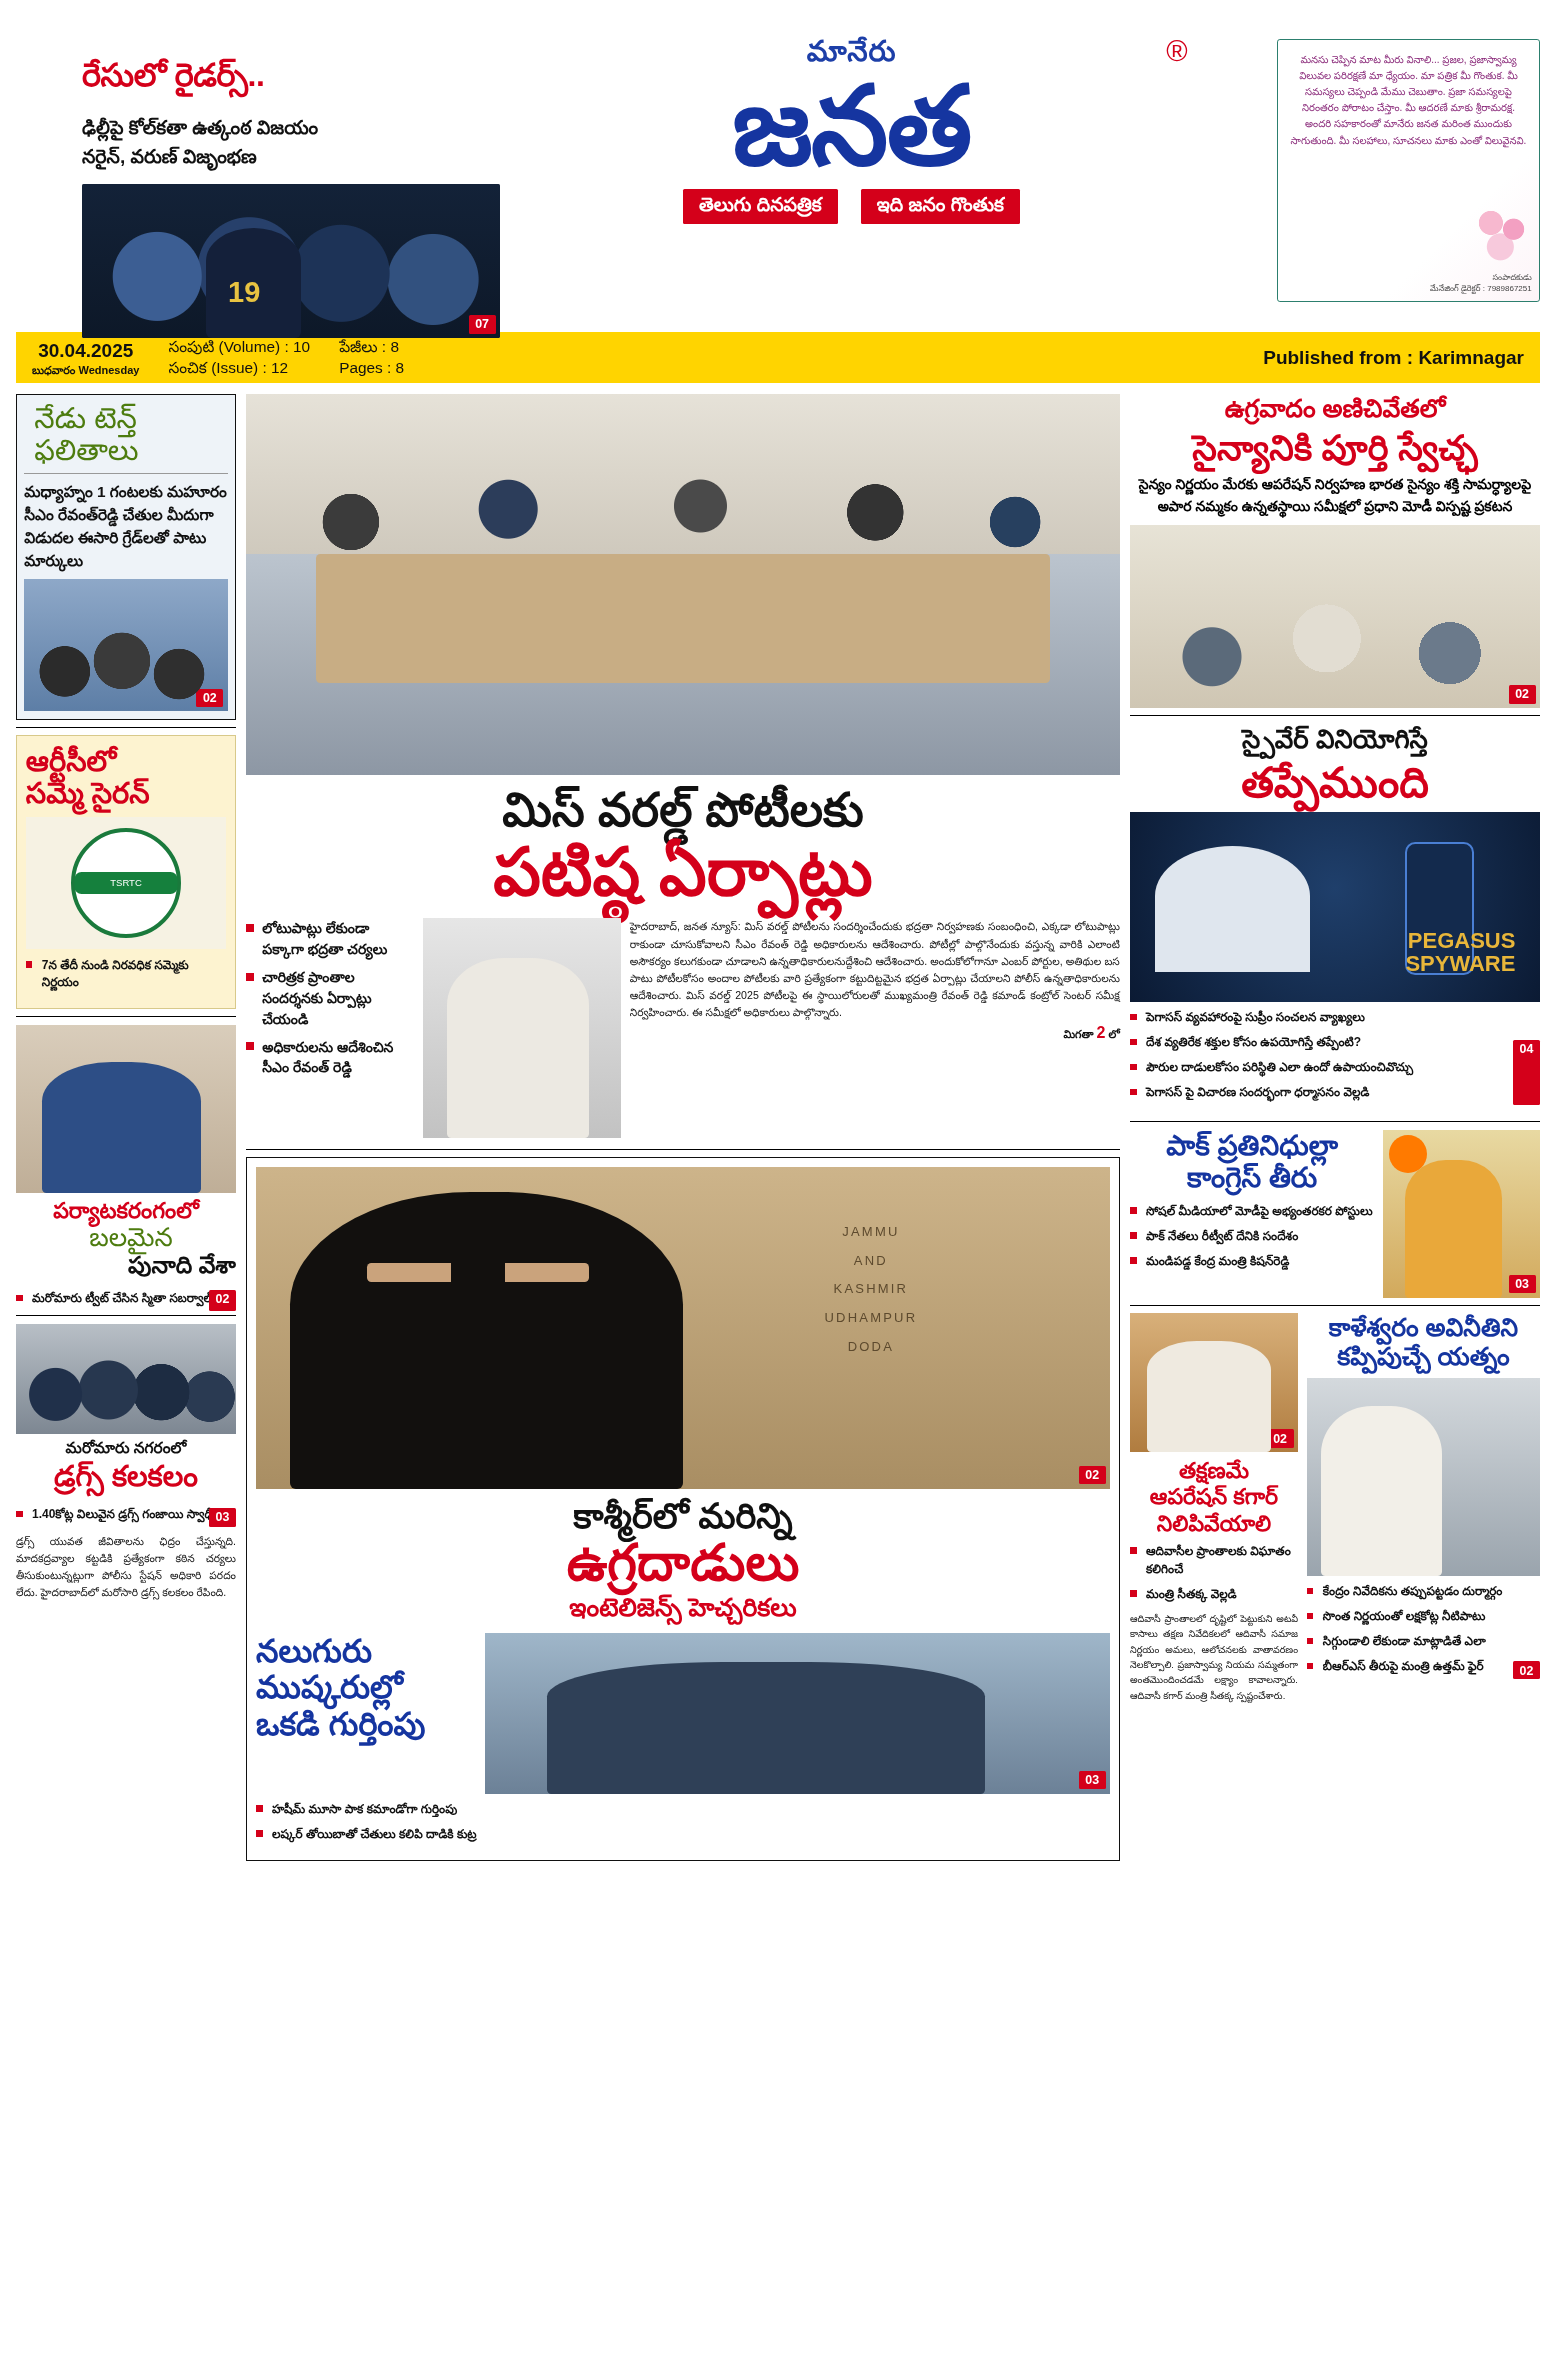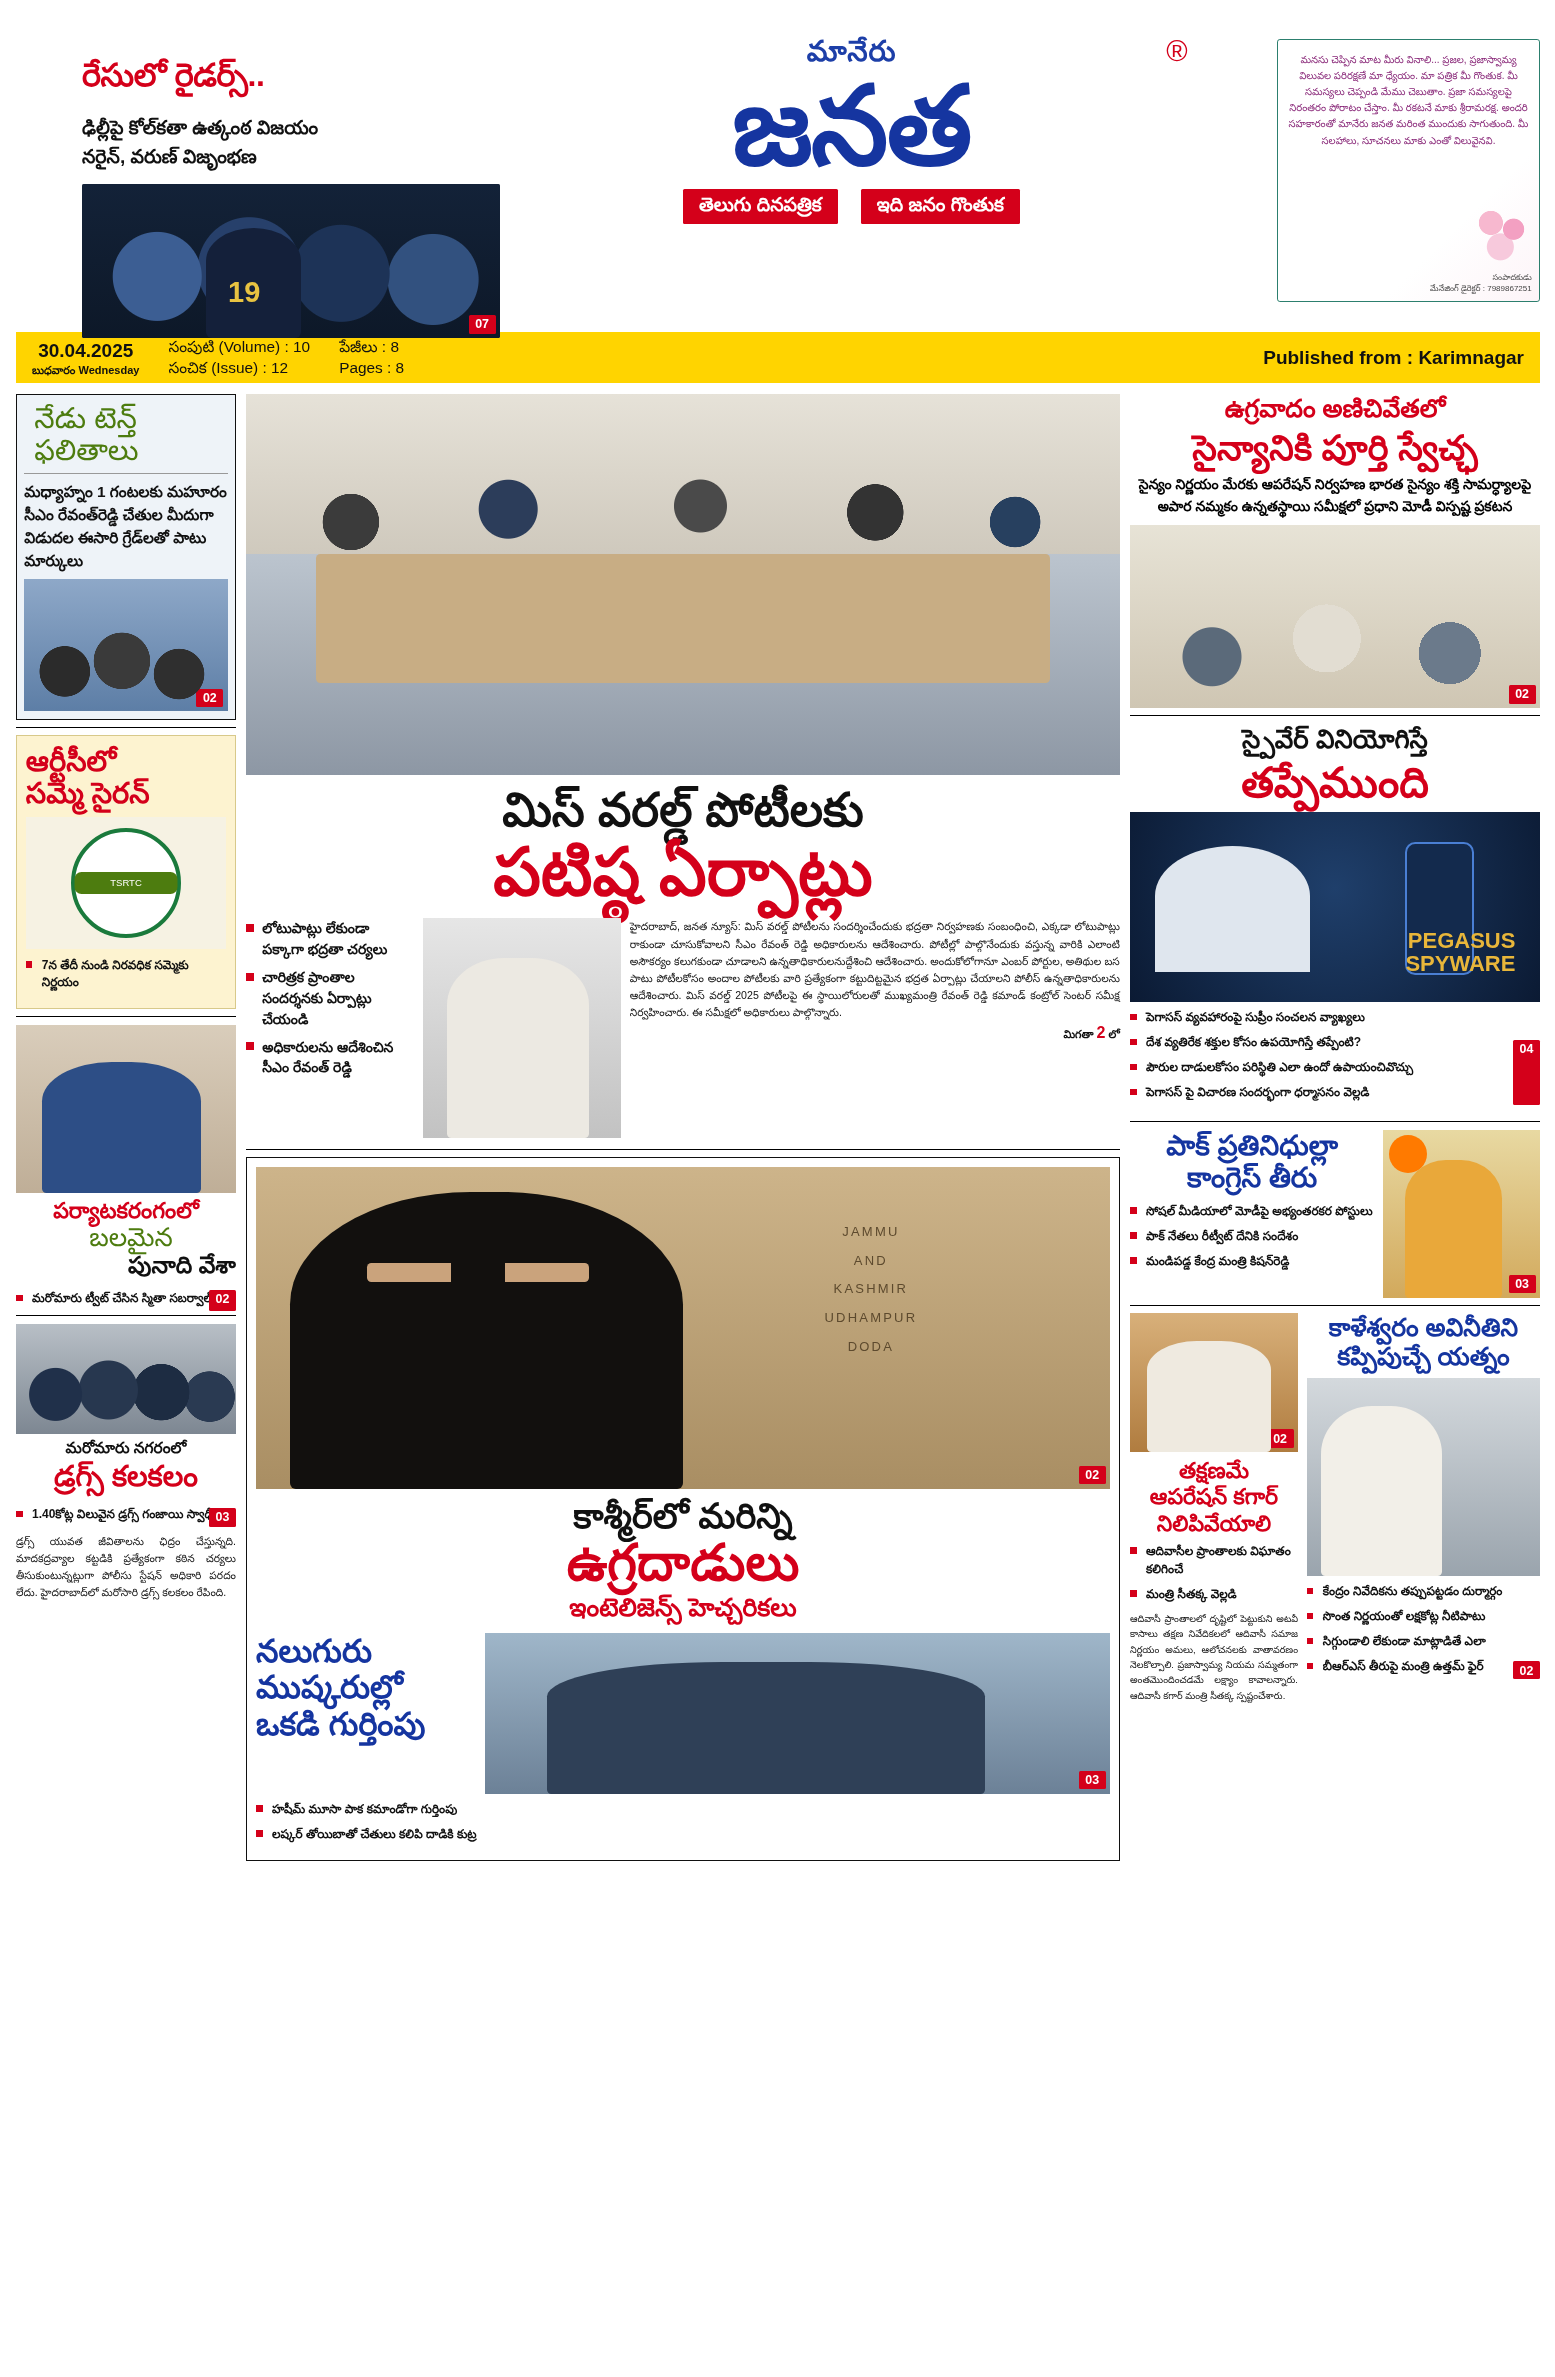--- a/index.html
+++ b/index.html
@@ -217,21 +217,21 @@
     background:#2f4057; border-radius: 40% 40% 4.4px 4.4px / 26% 26% 4.4px 4.4px;
   }
   .ph-rtc-logo { background: #f6f2e3; }
   .ph-rtc-logo .circ {
     position:absolute; left:50%; top:50%; transform:translate(-50%,-50%);
     width:110px; height:110px; border-radius:50%; border:4.4px solid #1a7a3c;
     background:#ffffff;
   }
   .ph-rtc-logo .band {
     position:absolute; left:50%; top:50%; transform:translate(-50%,-50%);
-    width:103px; height:22px; background:#4d7c0f; color:#fff; font-size:9.5px;
+    width:103px; height:22px; background:#15803d; color:#fff; font-size:9.5px;
     text-align:center; line-height:22px;border-radius:7px;
   }
   .ph-cmportrait { background: linear-gradient(#e6e6e6,#c2c2c2); }
   .ph-cmportrait::after {
     content:""; position:absolute; left:12%; bottom:0; width:72%; height:82%;
     background:#ece9e2; border-radius: 40% 40% 4.4px 4.4px / 26% 26% 4.4px 4.4px;
   }
 
   
   .hl-red { color:#d4001a; font-weight:bold; }
@@ -291,21 +291,21 @@
       <div class="mh-title-small">మానేరు</div>
       <div class="mh-title-main">జనత</div>
       <div class="mh-reg">®</div>
       <div class="mh-tagbar">
         <div class="mh-tag">తెలుగు దినపత్రిక</div>
         <div class="mh-tag">ఇది జనం గొంతుక</div>
       </div>
     </div>
 
     <div class="mh-right">
-      <p>మనసు చెప్పిన మాట మీరు వినాలి... ప్రజల, ప్రజాస్వామ్య విలువల పరిరక్షణే మా ధ్యేయం. మా పత్రిక మీ గొంతుక. మీ సమస్యలు చెప్పండి మేము చెబుతాం. ప్రజా సమస్యలపై నిరంతరం పోరాటం చేస్తాం. మీ రకటనే మాకు శ్రీరామరక్ష. అందరి సహకారంతో మానేరు జనత మరింత ముందుకు సాగుతుంది. మీ సలహాలు, సూచనలు మాకు ఎంతో విలువైనవి.</p>
+      <p>మనసు చెప్పిన మాట మీరు వినాలి... ప్రజల, ప్రజాస్వామ్య విలువల పరిరక్షణే మా ధ్యేయం. మా పత్రిక మీ గొంతుక. మీ సమస్యలు చెప్పండి మేము చెబుతాం. ప్రజా సమస్యలపై నిరంతరం పోరాటం చేస్తాం. మీ ఆదరణే మాకు శ్రీరామరక్ష. అందరి సహకారంతో మానేరు జనత మరింత ముందుకు సాగుతుంది. మీ సలహాలు, సూచనలు మాకు ఎంతో విలువైనవి.</p>
       <div class="flower"></div>
       <div class="sign">
         <div>సంపాదకుడు</div>
         <div>మేనేజింగ్ డైరెక్టర్ : 7989867251</div>
       </div>
     </div>
   </div>
 
   <div class="datebar">
     <div class="col" style="align-items:center;">

